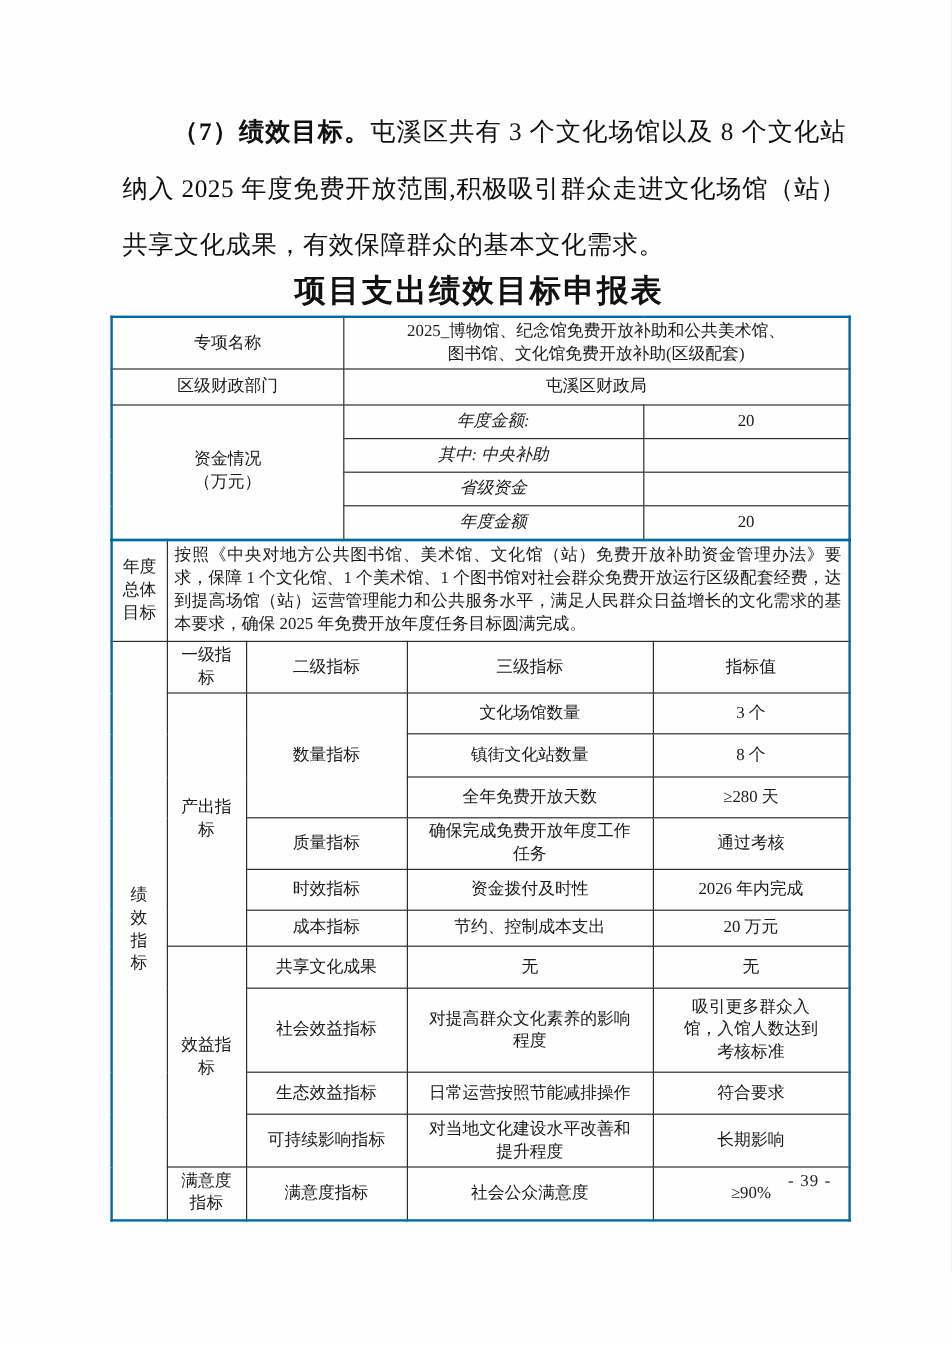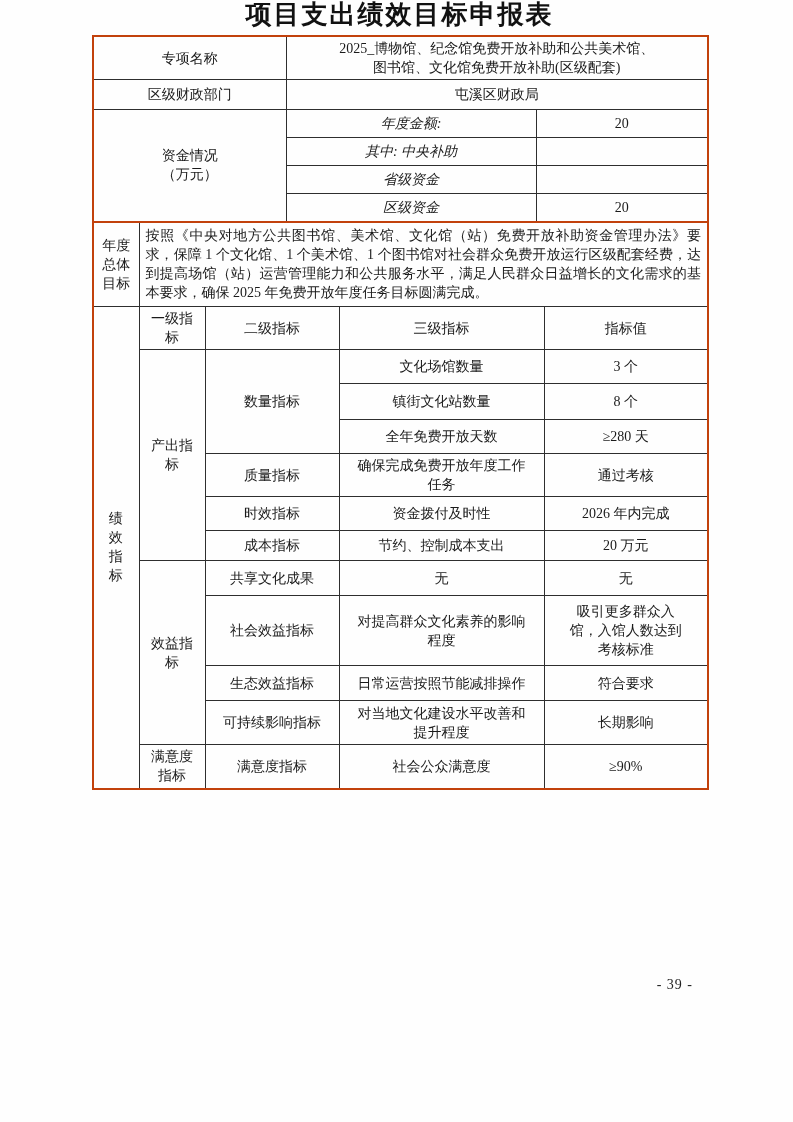--- a/index.html
+++ b/index.html
@@ -45,21 +45,21 @@
     text-align: center;
     font-size: 14.5px;
     line-height: 18px;
     letter-spacing: 3px;
     color: #222;
   }
   table.t {
     border-collapse: collapse;
     table-layout: fixed;
     width: 615px;
-    border: 2px solid #c2410c;
+    border: 2px solid #0369a1;
     padding-left: 28px;
   }
   table.t-top { margin-top: 7px; }
   table.t-main { margin-top: -2px; }
   .t td {
     border: 1px solid #2e2e2e;
     font-size: 14px;
     line-height: 19px;
     color: #1a1a1a;
     padding: 2px 6px;
@@ -84,20 +84,21 @@
     color: #222;
     letter-spacing: 1px;
   }
 </style>
 </head>
 <body>
 
 <div class="page">
   <div class="content">
 
+    <p class="intro"><b>（7）绩效目标。</b><span>屯溪区共有 3 个文化场馆以及 8 个文化站纳入 2025 年度免费开放范围,积极吸引群众走进文化场馆（站）共享文化成果，有效保障群众的基本文化需求。</span></p>
 
     <div class="form-title">项目支出绩效目标申报表</div>
 
     <table class="t t-top">
       <colgroup>
           <col style="width:193px">
           <col style="width:250px">
           <col style="width:172px">
         </colgroup>
       <tbody>
@@ -118,21 +119,21 @@
       </tr>
       <tr style="height:28px">
         <td class="l">其中: 中央补助</td>
         <td class="c"></td>
       </tr>
       <tr style="height:28px">
         <td class="l">省级资金</td>
         <td class="c"></td>
       </tr>
       <tr style="height:28px">
-        <td class="l">区级资金</td>
+        <td class="l">年度金额</td>
         <td class="c">20</td>
       </tr>
     </tbody>
       </table>
 
     <table class="t t-main">
       <colgroup>
           <col style="width:46px">
           <col style="width:66px">
           <col style="width:134px">

